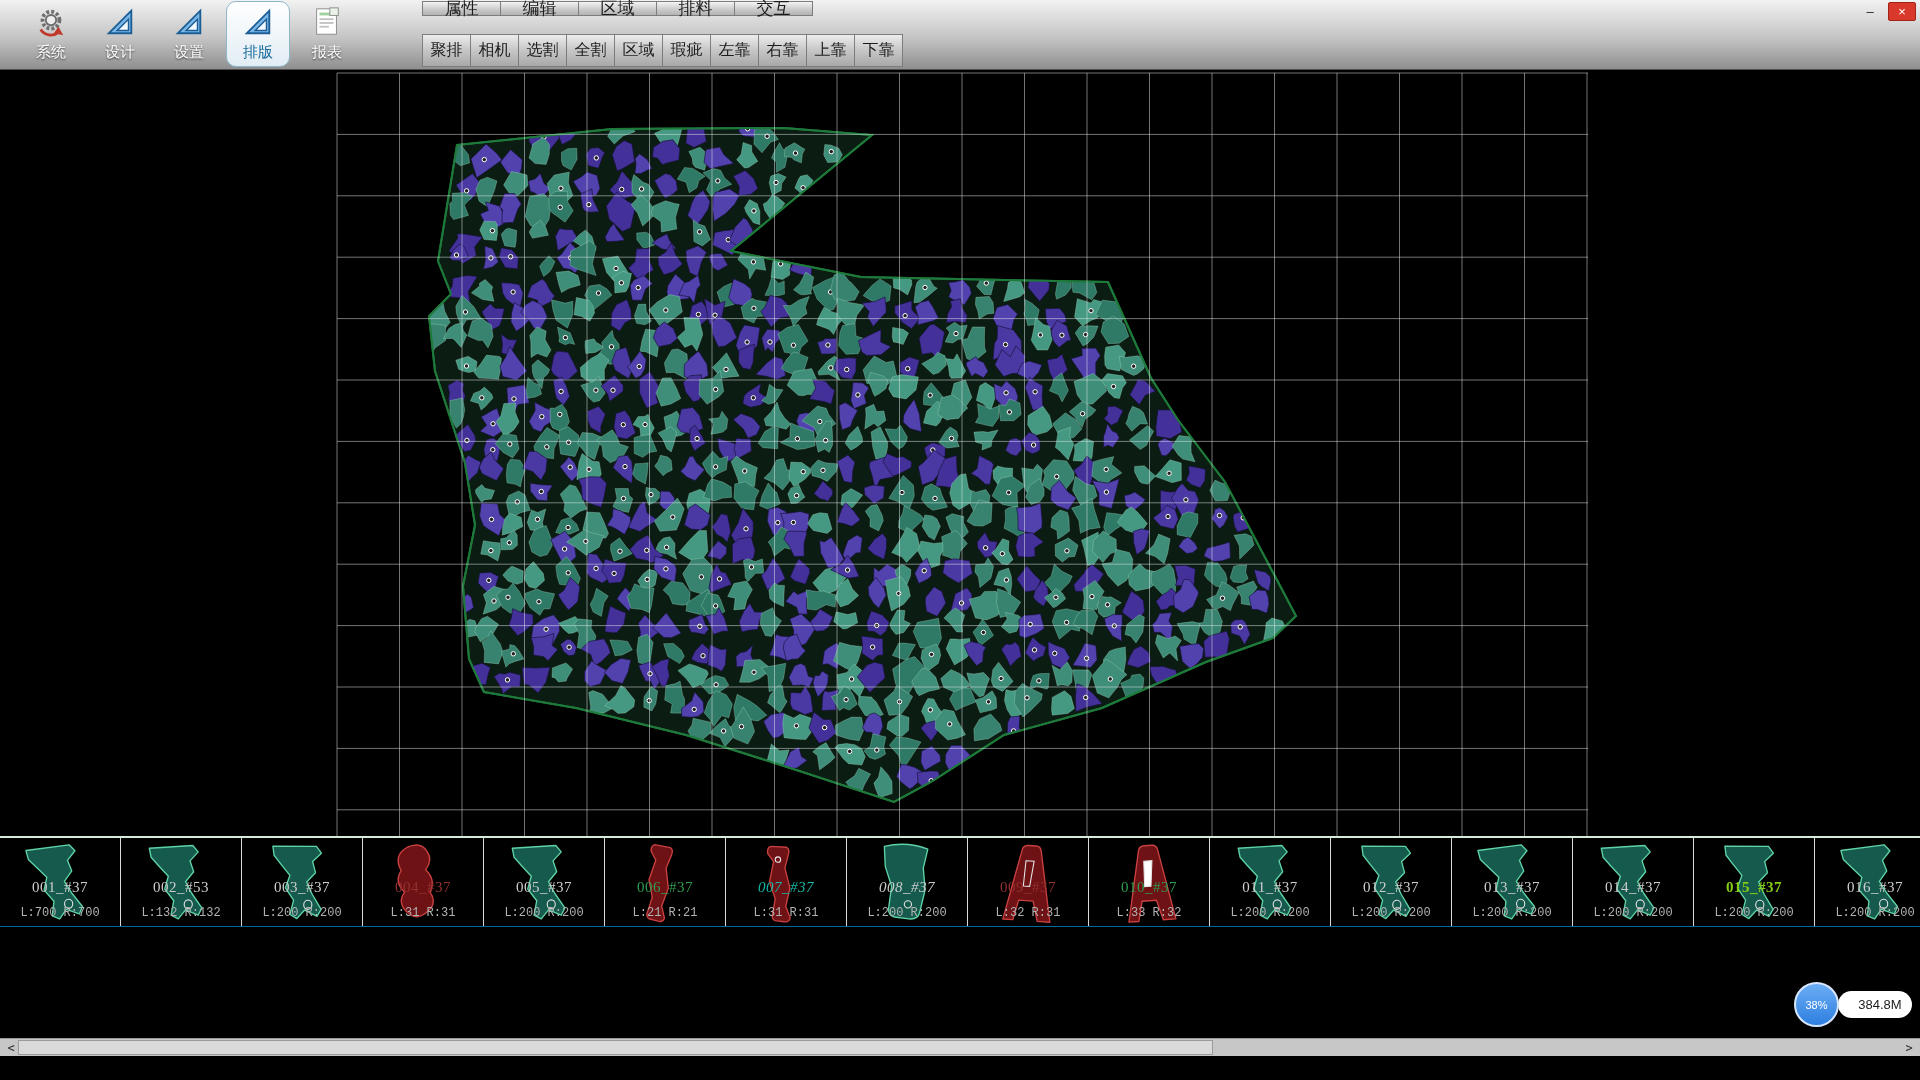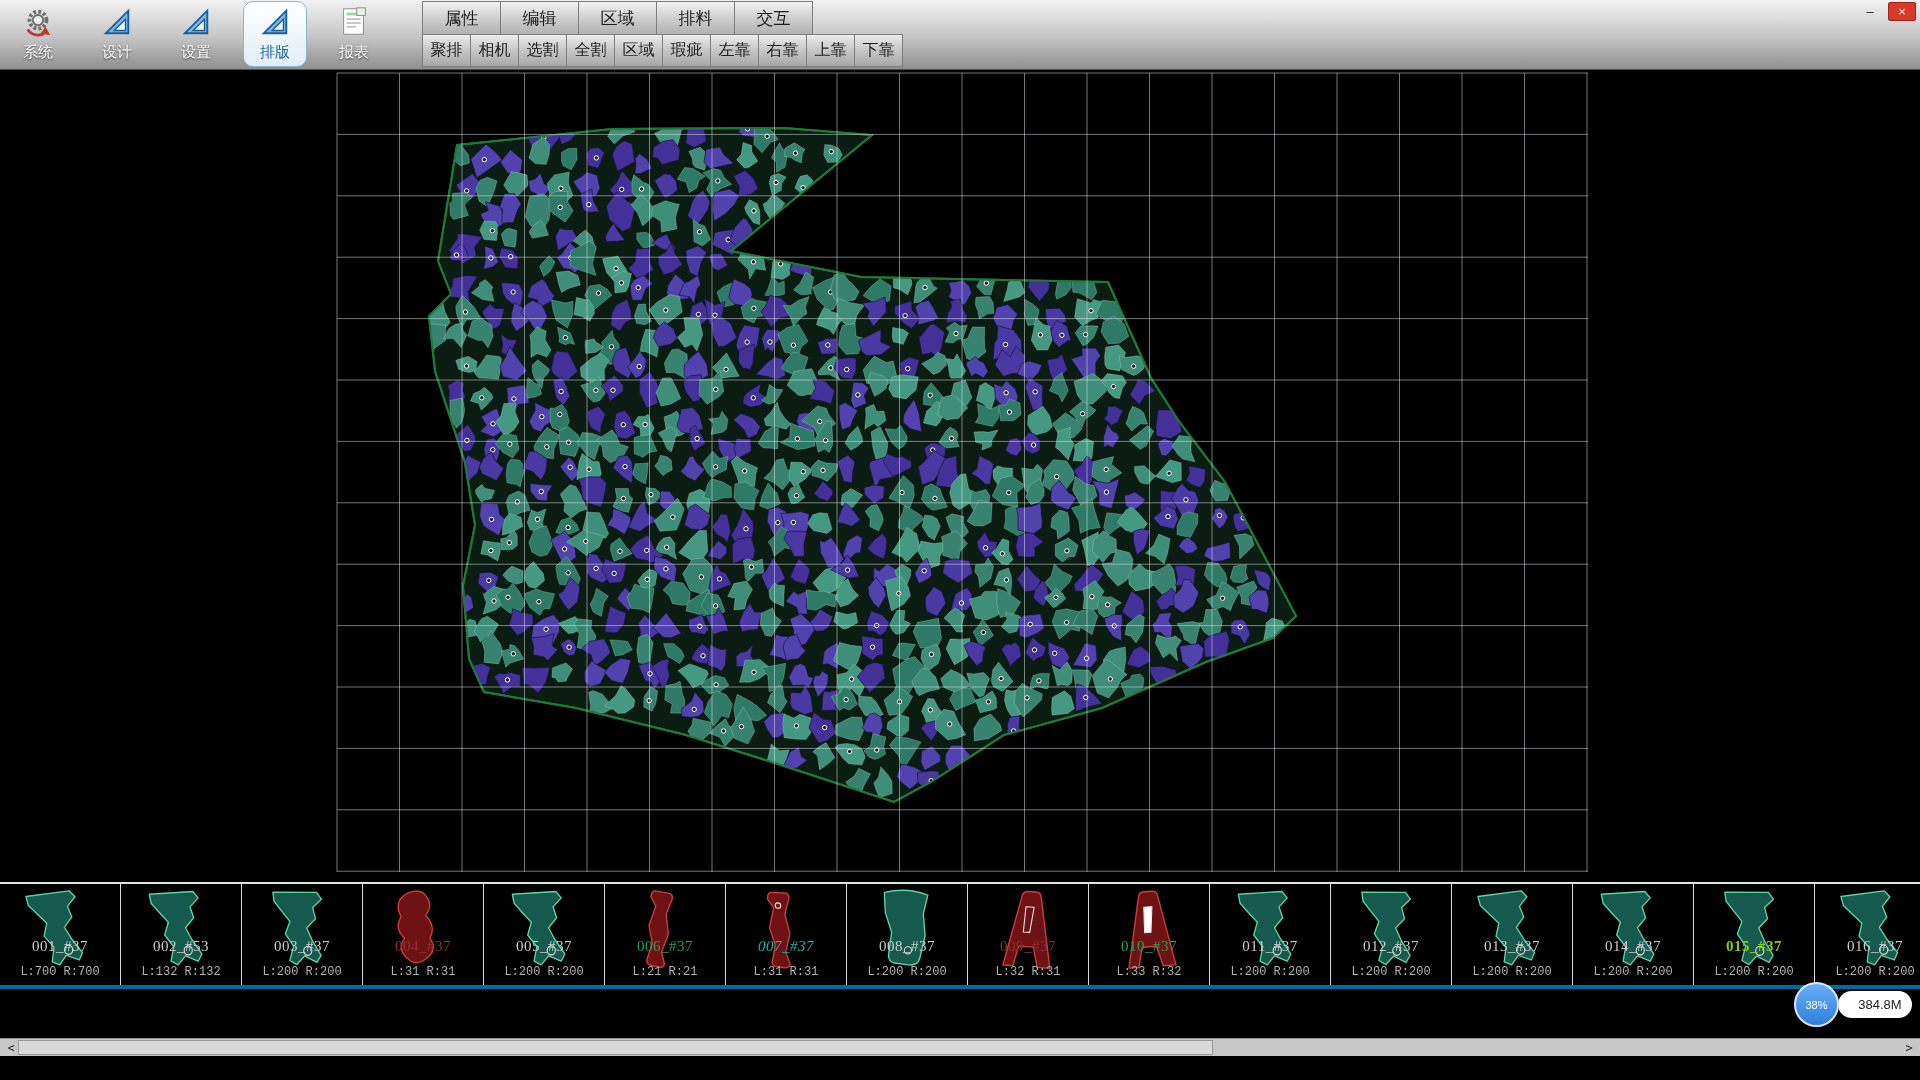--- a/index.html
+++ b/index.html
@@ -2,46 +2,46 @@
 <html><head>
 <meta charset="utf-8">
 <style>
   *{margin:0;padding:0;box-sizing:border-box}
   html,body{width:1920px;height:1080px;background:#000;font-family:"Liberation Sans",sans-serif;overflow:hidden}
   .app{position:relative;width:1920px;height:1080px;background:#000;overflow:hidden}
 
   
   .topbar{position:absolute;left:0;top:0;width:1920px;height:70px;
     background:linear-gradient(#f2f2f2,#c4c4c4 55%,#8f8f8f);border-bottom:1px solid #4f4f4f}
-  .nav-tabs{position:absolute;left:6px;top:1px;display:flex;gap:15px}
+  .nav-tabs{position:absolute;left:19px;top:1px;display:flex;gap:5px}
   .nav-tab{width:64px;height:66px;display:flex;flex-direction:column;align-items:center;justify-content:center;gap:1px;cursor:pointer;border:1px solid transparent}
   .nav-tab.active{background:linear-gradient(#ffffff,#e2edf4);border:1px solid #8fb7cc;border-radius:10px}
   .nav-tab .lbl{font-size:15px;color:#fff;text-shadow:0 1px 2px rgba(0,0,0,.65);font-family:"Liberation Serif",serif}
   .nav-tab.active .lbl{color:#176a9c;text-shadow:none}
 
   .menu-row1{position:absolute;left:422px;top:1px;display:flex}
-  .mbtn{height:34px;min-width:79px;padding:0 10px;font-size:17px;color:#1c1c1c;font-family:"Liberation Serif",serif;
+  .mbtn{height:15px;min-width:79px;padding:0 10px;font-size:17px;color:#1c1c1c;font-family:"Liberation Serif",serif;
     background:linear-gradient(#f4f4f4,#cfcfcf 50%,#b2b2b2);border:1px solid #7d7d7d;margin-right:-1px;
     display:flex;align-items:center;justify-content:center;cursor:pointer}
   .menu-row2{position:absolute;left:422px;top:34px;display:flex}
   .sbtn{height:33px;min-width:49px;padding:14px 6px;font-size:16px;color:#1c1c1c;font-family:"Liberation Serif",serif;
     background:linear-gradient(#ececec,#c6c6c6 50%,#a8a8a8);border:1px solid #7d7d7d;margin-right:-1px;
     display:flex;align-items:center;justify-content:center;cursor:pointer}
 
   .win-controls{position:absolute;right:4px;top:2px;display:flex;gap:4px}
   .win-btn{width:28px;height:19px;display:flex;align-items:center;justify-content:center;font-size:13px;cursor:pointer}
   .win-btn.min{color:#222}
   .win-btn.close{background:#d8392b;color:#fff;border-radius:2px;border:1px solid #9e2418}
 
   
   #nest-svg{position:absolute;left:0;top:70px;background:#000}
 
   
-  .parts-strip{position:absolute;left:0;top:882px;width:1920px;height:107px;background:#000;
-    border-top:2px solid #d9e9da;border-bottom:4px solid #0369a1;display:flex;overflow:hidden}
+  .parts-strip{position:absolute;left:0;top:836px;width:1920px;height:91px;background:#000;
+    border-top:2px solid #d9e9da;border-bottom:1px solid #0369a1;display:flex;overflow:hidden}
   .part-cell{position:relative;flex:0 0 121px;height:100%;border-right:1px solid #dadada;cursor:pointer}
   .part-svg{position:absolute;left:50%;top:3px;transform:translateX(-50%);width:82px;height:86px}
   .part-name{position:absolute;left:0;bottom:30px;width:100%;text-align:center;font-size:15px;
     font-family:"Liberation Serif",serif;color:#cdcdcd;letter-spacing:.5px}
   .part-counts{position:absolute;left:0;bottom:6px;width:100%;text-align:center;font-size:12px;
     font-family:Liberation Mono, monospace;color:#b2b2b2}
 
   
   .status-badge{position:absolute;right:8px;top:982px;width:118px;height:46px;z-index:6}
   .mem-pill{position:absolute;right:0;top:9px;height:27px;min-width:74px;background:#fff;border-radius:14px;
@@ -1029,21 +1029,21 @@
     </svg>
     <div class="part-name" style="color: #14b8a6; font-style: italic;">007_#37</div>
     <div class="part-counts">L:31 R:31</div>
   </div>
 
   <div class="part-cell">
     <svg class="part-svg" viewBox="0 0 90 95" style="transform: translateX(-50%) rotate(0deg);">
       <path class="pmain" stroke-width="1.5" stroke-linejoin="round" d="M20,6 Q45,0 68,9 L63,30 L65,54 L59,79 Q57,87 47,86 L31,84 Q23,82 25,72 L28,50 L21,28 Z" fill="#155A4D" stroke="#5ED3A6"></path>
       <path class="phole" stroke-width="1.2" d="M42,70 a4,4 0 1,0 8,0 a4,4 0 1,0 -8,0" fill="none" stroke="#e4e4e4"></path>
     </svg>
-    <div class="part-name" style="color: rgb(205, 205, 205);">008_#37</div>
+    <div class="part-name" style="color: rgb(205, 205, 205); font-style: italic;">008_#37</div>
     <div class="part-counts">L:200 R:200</div>
   </div>
 
   <div class="part-cell">
     <svg class="part-svg" viewBox="0 0 90 95" style="transform: translateX(-50%) rotate(4deg);">
       <path class="pmain" stroke-width="1.5" stroke-linejoin="round" d="M20,88 L36,10 Q37,5 43,5 L51,5 Q56,5 57,10 L72,88 L58,88 L52,66 L36,66 L31,88 Z" fill="#6E1216" stroke="#C94040"></path>
       <path class="phole" stroke-width="1.2" d="M41,22 L50,22 L47,50 L40,50 Z" fill="none" stroke="#e4e4e4"></path>
     </svg>
     <div class="part-name" style="color: rgb(147, 48, 46);">009_#37</div>
     <div class="part-counts">L:32 R:31</div>

